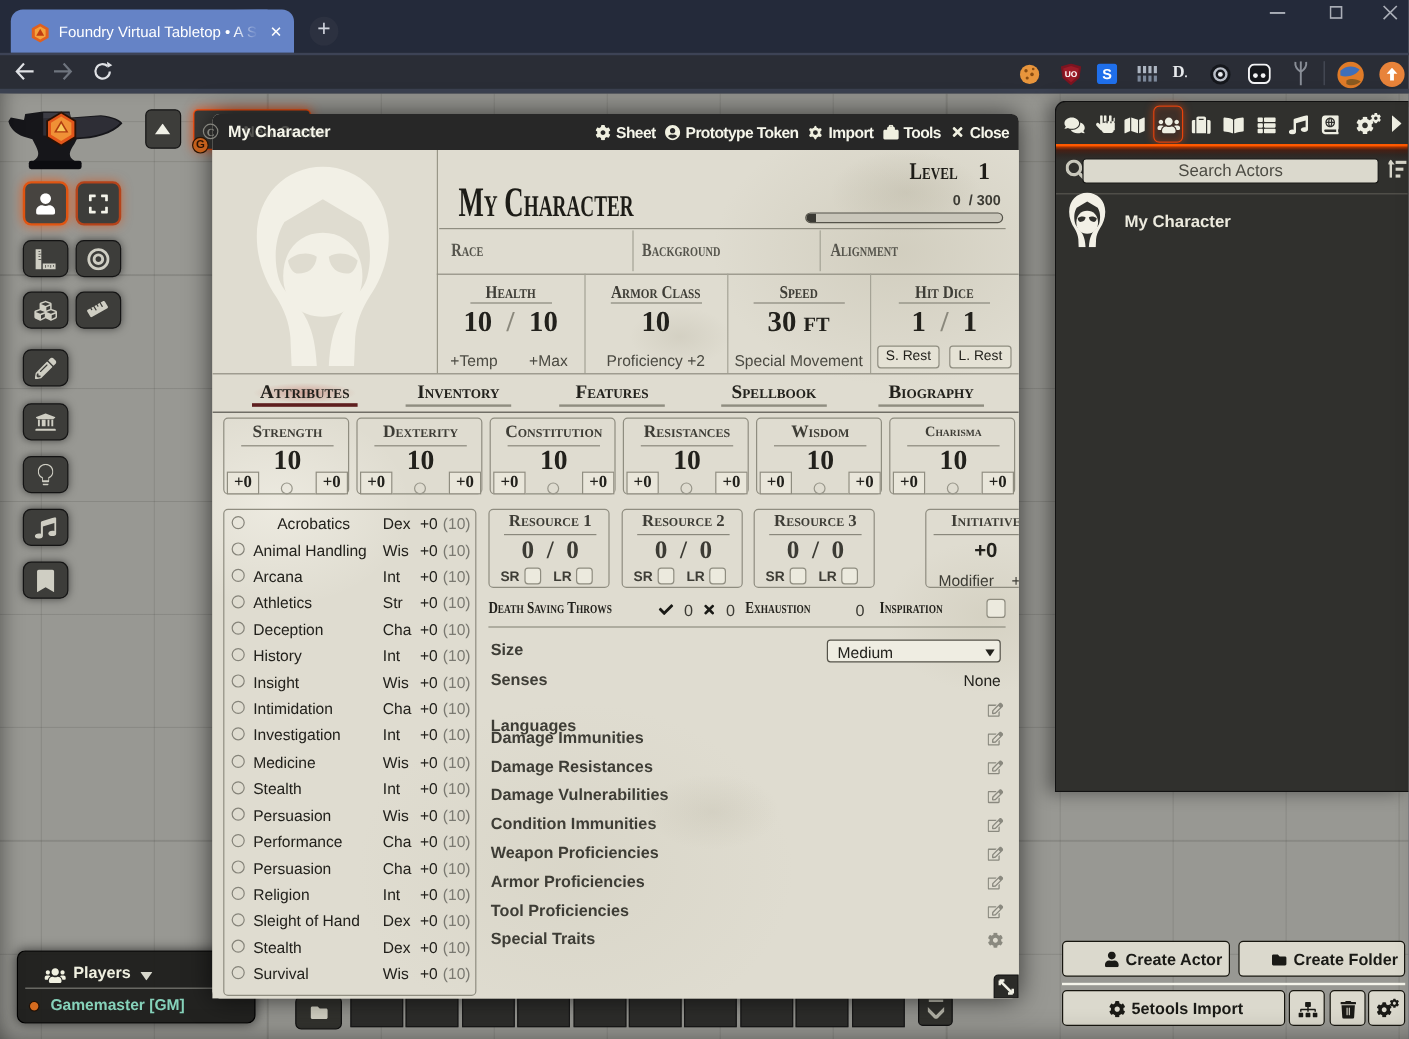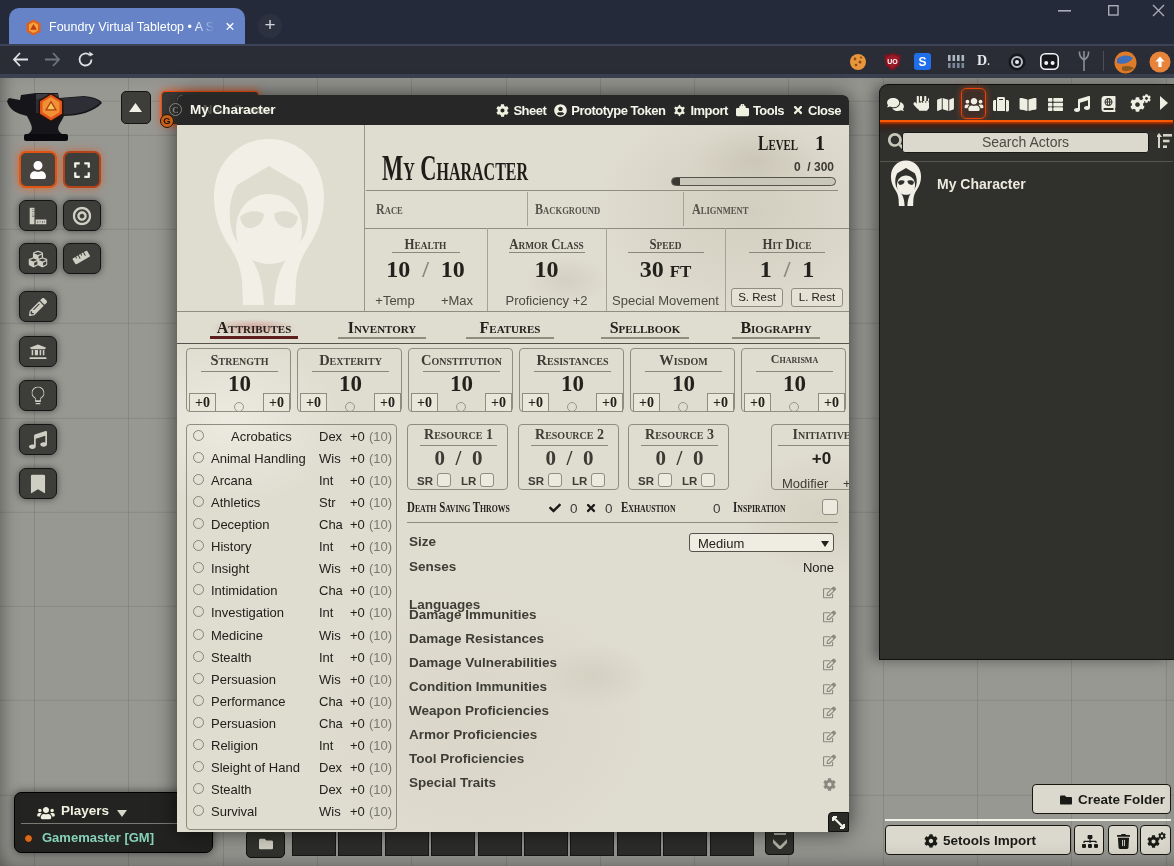--- a/index.html
+++ b/index.html
@@ -672,20 +672,26 @@
       <div class="abs" style="left:0;top:76px;width:293px;height:1px;background:#575650;"></div>
 
       <svg class="abs" style="left:7px;top:75px" width="38" height="46" viewBox="0 0 130 168">
         <path d="M65,2 C96,2 120,26 120,60 C120,80 113,97 104,110 C97,121 93,132 92,144 L91,168 L70,168 C71,151 73,141 78,130 C85,115 98,108 102,94 C106,79 105,61 97,48 L65,29 L33,48 C25,61 24,79 28,94 C32,108 45,115 52,130 C57,141 59,151 60,168 L39,168 L38,144 C37,132 33,121 26,110 C17,97 10,80 10,60 C10,26 34,2 65,2 Z" fill="#f2f0e6"></path>
         <path d="M65,57 C84,57 98,71 98,93 C98,114 84,127 65,127 C46,127 32,114 32,93 C32,71 46,57 65,57 Z" fill="#f2f0e6"></path>
         <path d="M36,80 C43,73 55,73 60,77 C59,87 52,91 44,91 C39,91 37,86 36,80 Z" fill="#30302d"></path>
         <path d="M94,80 C87,73 75,73 70,77 C71,87 78,91 86,91 C91,91 93,86 94,80 Z" fill="#30302d"></path>
       </svg>
       <div class="abs" style="left:57px;top:91px;font-size:14px;font-weight:700;color:#eceade;">My Character</div>
 
+      <div class="abs sbtn" style="left:5px;top:699px;width:140px;">
+        <svg class="abs" style="left:34px;top:8px" width="13" height="13" viewBox="0 0 448 512">
+            <path fill="#1a1a16" d="M224 256c70.7 0 128-57.3 128-128S294.7 0 224 0 96 57.3 96 128s57.3 128 128 128zm89.6 32h-16.7c-22.2 10.2-46.9 16-72.9 16s-50.6-5.8-72.9-16h-16.7C60.2 288 0 348.2 0 422.4V464c0 26.5 21.5 48 48 48h352c26.5 0 48-21.5 48-48v-41.6c0-74.2-60.2-134.4-134.4-134.4z"></path>
+          </svg>
+        <div class="abs" style="left:52px;top:7px;font-size:13.5px;font-weight:700;color:#1a1a16;">Create Actor</div>
+      </div>
       <div class="abs sbtn" style="left:152px;top:699px;width:139px;">
         <svg class="abs" style="left:26px;top:9px" width="14" height="12" viewBox="0 0 512 512">
             <path fill="#1a1a16" d="M464 128H272l-64-64H48C21.49 64 0 85.49 0 112v288c0 26.51 21.49 48 48 48h416c26.51 0 48-21.49 48-48V176c0-26.51-21.49-48-48-48z"></path>
           </svg>
         <div class="abs" style="left:45px;top:7px;font-size:13.5px;font-weight:700;color:#1a1a16;">Create Folder</div>
       </div>
       <div class="abs" style="left:5px;top:734px;width:286px;height:2px;background:#f4f3ea;"></div>
       <div class="abs sbtn" style="left:5px;top:740px;width:186px;">
         <svg class="abs" style="left:38px;top:8px" width="14" height="14" viewBox="0 0 512 512">
             <path fill="#1a1a16" d="M487.4 315.7l-42.6-24.6c4.3-23.2 4.3-47 0-70.2l42.6-24.6c4.9-2.8 7.1-8.6 5.5-14-11.1-35.6-30-67.8-54.7-94.6-3.8-4.1-10-5.1-14.8-2.3L380.8 110c-17.9-15.4-38.5-27.3-60.8-35.1V25.8c0-5.6-3.9-10.5-9.4-11.7-36.7-8.2-74.3-7.8-109.2 0-5.5 1.2-9.4 6.1-9.4 11.7V75c-22.2 7.9-42.8 19.8-60.8 35.1L88.7 85.5c-4.9-2.8-11-1.9-14.8 2.3-24.7 26.7-43.6 58.9-54.7 94.6-1.7 5.4.6 11.2 5.5 14L67.3 221c-4.3 23.2-4.3 47 0 70.2l-42.6 24.6c-4.9 2.8-7.1 8.6-5.5 14 11.1 35.6 30 67.8 54.7 94.6 3.8 4.1 10 5.1 14.8 2.3l42.6-24.6c17.9 15.4 38.5 27.3 60.8 35.1v49.2c0 5.6 3.9 10.5 9.4 11.7 36.7 8.2 74.3 7.8 109.2 0 5.5-1.2 9.4-6.1 9.4-11.7v-49.2c22.2-7.9 42.8-19.8 60.8-35.1l42.6 24.6c4.9 2.8 11 1.9 14.8-2.3 24.7-26.7 43.6-58.9 54.7-94.6 1.5-5.5-.7-11.3-5.6-14.1zM256 336c-44.1 0-80-35.9-80-80s35.9-80 80-80 80 35.9 80 80-35.9 80-80 80z"></path>

